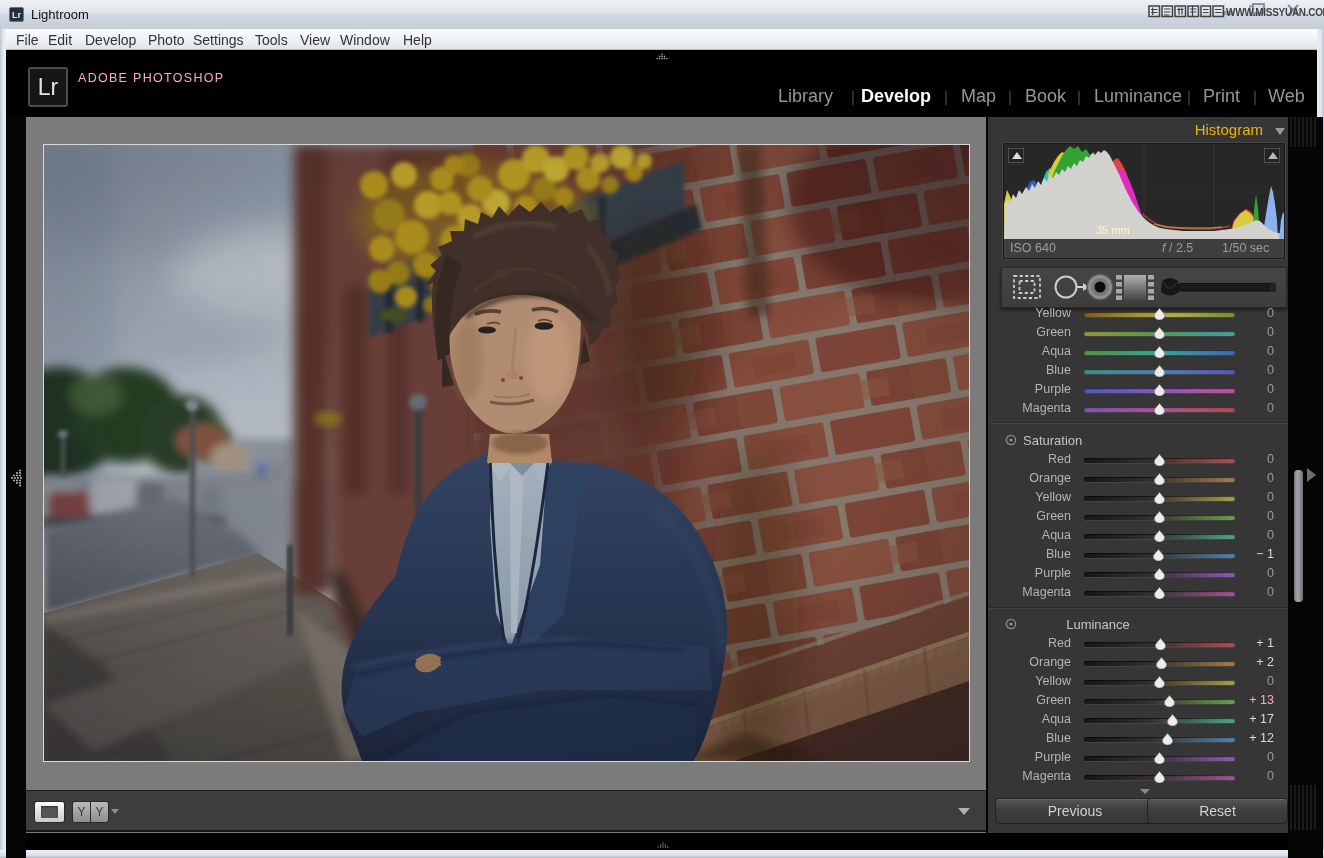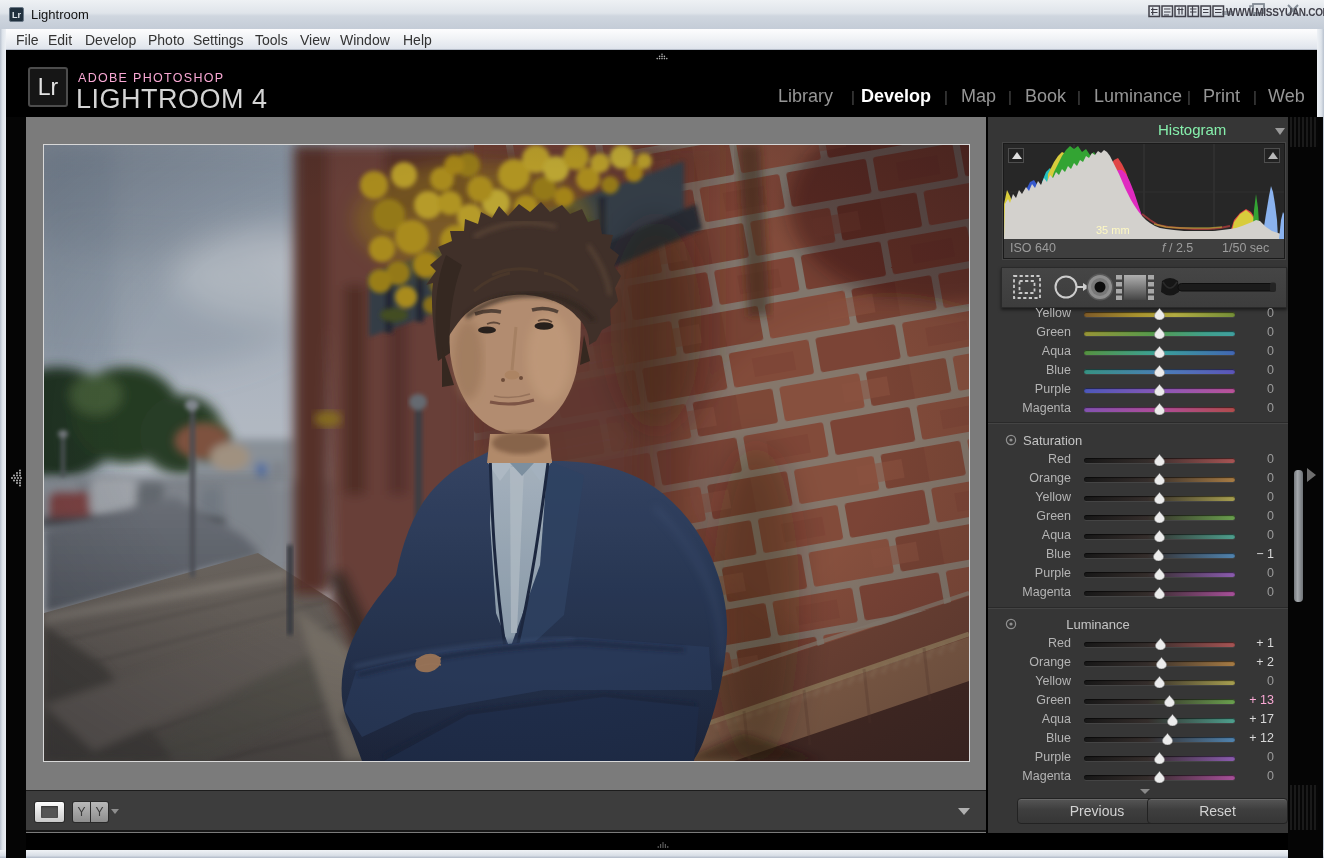--- a/index.html
+++ b/index.html
@@ -104,21 +104,20 @@
           <circle cx="9.4" cy="3" r="0.7"></circle>
           <circle cx="2.2" cy="5" r="0.7"></circle>
           <circle cx="4.6" cy="5" r="0.7"></circle>
           <circle cx="7" cy="5" r="0.7"></circle>
           <circle cx="9.4" cy="5" r="0.7"></circle>
           <circle cx="11.8" cy="5" r="0.7"></circle>
         </g>
       </svg>
   <div class="abs" id="lrbadge">Lr</div>
   <div class="abs" id="adps">ADOBE PHOTOSHOP</div>
-  <div class="abs" id="lr4">LIGHTROOM 4</div>
   <span class="mod" style="left:772px">Library</span>
       <span class="modsep" style="left:845px">|</span>
   <span class="mod" style="left:855px;color:#fff;font-weight:bold">Develop</span>
       <span class="modsep" style="left:938px">|</span>
   <span class="mod" style="left:955px">Map</span>
       <span class="modsep" style="left:1002px">|</span>
   <span class="mod" style="left:1019px">Book</span>
       <span class="modsep" style="left:1071px">|</span>
   <span class="mod" style="left:1088px">Luminance</span>
       <span class="modsep" style="left:1181px">|</span>
@@ -437,21 +436,21 @@
             <div class="abs" style="left:6px;top:4px;width:17px;height:12px;background:#555;border-radius:1px;box-shadow:inset 0 1px 2px #333"></div>
           </div>
       <div class="abs" style="left:47px;top:11px;width:17px;height:20px;border-radius:2px 0 0 2px;background:linear-gradient(#b9b9b9,#8e8e8e);box-shadow:0 0 0 1px #2a2a2a;color:#3a3a3a;font-size:12px;text-align:center;line-height:20px">Y</div>
       <div class="abs" style="left:65px;top:11px;width:17px;height:20px;border-radius:0 2px 2px 0;background:linear-gradient(#b9b9b9,#8e8e8e);box-shadow:0 0 0 1px #2a2a2a;color:#3a3a3a;font-size:12px;text-align:center;line-height:20px">Y</div>
       <div class="abs" style="left:85px;top:18px;width:0;height:0;border-left:4.5px solid transparent;border-right:4.5px solid transparent;border-top:5px solid #8e8e8e"></div>
       <div class="abs" style="left:932px;top:17px;width:0;height:0;border-left:6px solid transparent;border-right:6px solid transparent;border-top:7px solid #b0b0b0"></div>
     </div>
   </div>
   <div class="abs" id="rpanel">
 
-    <div class="abs" style="left:170px;top:4px;width:105px;font-size:15px;color:#86efac;text-align:left">Histogram</div>
+    <div class="abs" style="left:170px;top:4px;width:105px;font-size:15px;color:#eab308;text-align:right">Histogram</div>
     <div class="abs" style="left:287px;top:11px;width:0;height:0;border-left:5.5px solid transparent;border-right:5.5px solid transparent;border-top:7px solid #9a9a9a"></div>
     <div class="abs" id="histbox" style="left:15px;top:26px;width:282px;height:116px;background:#262626;border:1px solid #1a1a1a;box-shadow:0 0 0 1px #454545">
       <svg width="280" height="114" style="position:absolute;left:0;top:0">
         <rect x="0" y="0" width="280" height="95" fill="#272727"></rect>
         <line x1="70" y1="0" x2="70" y2="95" stroke="#393939"></line>
         <line x1="140" y1="0" x2="140" y2="95" stroke="#393939"></line>
         <line x1="210" y1="0" x2="210" y2="95" stroke="#393939"></line>
         <line x1="0" y1="48" x2="280" y2="48" stroke="#313131"></line>
         <polygon fill="#d8cc3c" points="0,95 0,60 3,46 6,52 9,60 12,95"></polygon>
         <polygon fill="#3558cc" points="20,95 22,46 26,38 30,36 34,42 38,52 40,95"></polygon>
@@ -664,21 +663,21 @@
           </svg>
           <div class="val" style="left:252px;top:440px;color:#9a9a9a">0</div>
       <div class="lbl" style="left:23px;top:459px">Magenta</div>
           <div class="trk" style="left:96px;top:464.5px;width:151px;background:linear-gradient(90deg,#171717,#342d2b 42%,#a8509a);box-shadow:0 1px 0 rgba(255,255,255,.07),inset 0 1px 1px rgba(0,0,0,.6)"></div>
           <svg class="thumb" style="left:166.0px;top:460.5px" width="11" height="13" viewBox="0 0 11 13">
             <path d="M5.5,0.2 C6.8,2.8 11,5.4 11,8.3 A5.5,4.6 0 1 1 0,8.3 C0,5.4 4.2,2.8 5.5,0.2 Z" fill="#ececec" stroke="#7d7d7d" stroke-width="0.6"></path>
           </svg>
           <div class="val" style="left:252px;top:459px;color:#9a9a9a">0</div>
     </div>
     <div class="abs" style="left:152px;top:672px;width:0;height:0;border-left:5px solid transparent;border-right:5px solid transparent;border-top:5px solid #8a8a8a"></div>
-    <div class="btn" style="left:29px;top:681px;width:160px">Previous</div>
+    <div class="btn" style="left:7px;top:681px;width:160px">Previous</div>
     <div class="btn" style="left:159px;top:681px;width:141px">Reset</div>
   </div>
   <div class="abs" id="rgut">
     <div class="abs" style="left:6px;top:353px;width:9px;height:132px;border-radius:4px;background:linear-gradient(90deg,#75797d,#a4a8ac 40%,#6e7276)"></div>
     <div class="abs" style="left:19px;top:351px;width:0;height:0;border-top:7px solid transparent;border-bottom:7px solid transparent;border-left:9px solid #6e6e6e"></div>
     <div class="abs" style="left:2px;top:0px;width:28px;height:30px;background:repeating-linear-gradient(90deg,#1a1a1a 0 2px,#060606 2px 4px)"></div>
     <div class="abs" style="left:2px;top:668px;width:28px;height:45px;background:repeating-linear-gradient(90deg,#1a1a1a 0 2px,#060606 2px 4px)"></div>
   </div>
  </div>
 </div>

